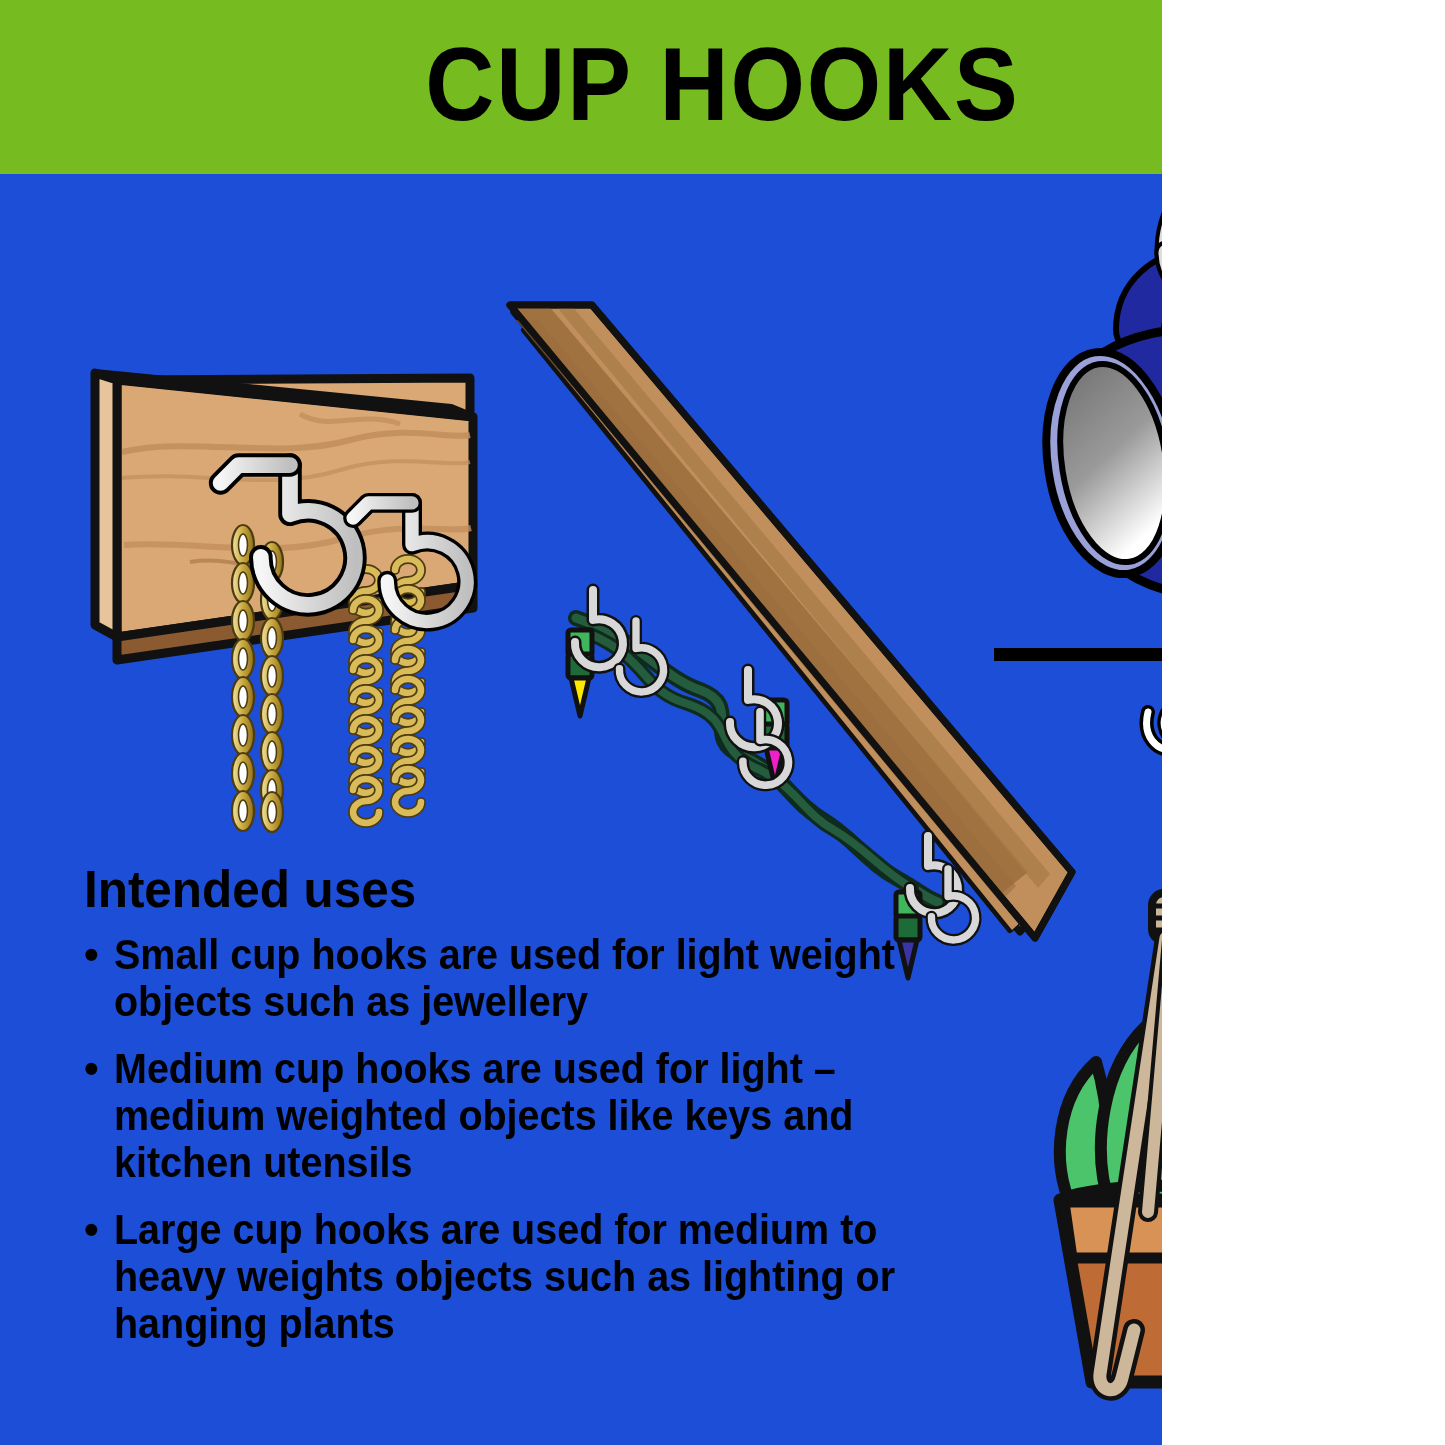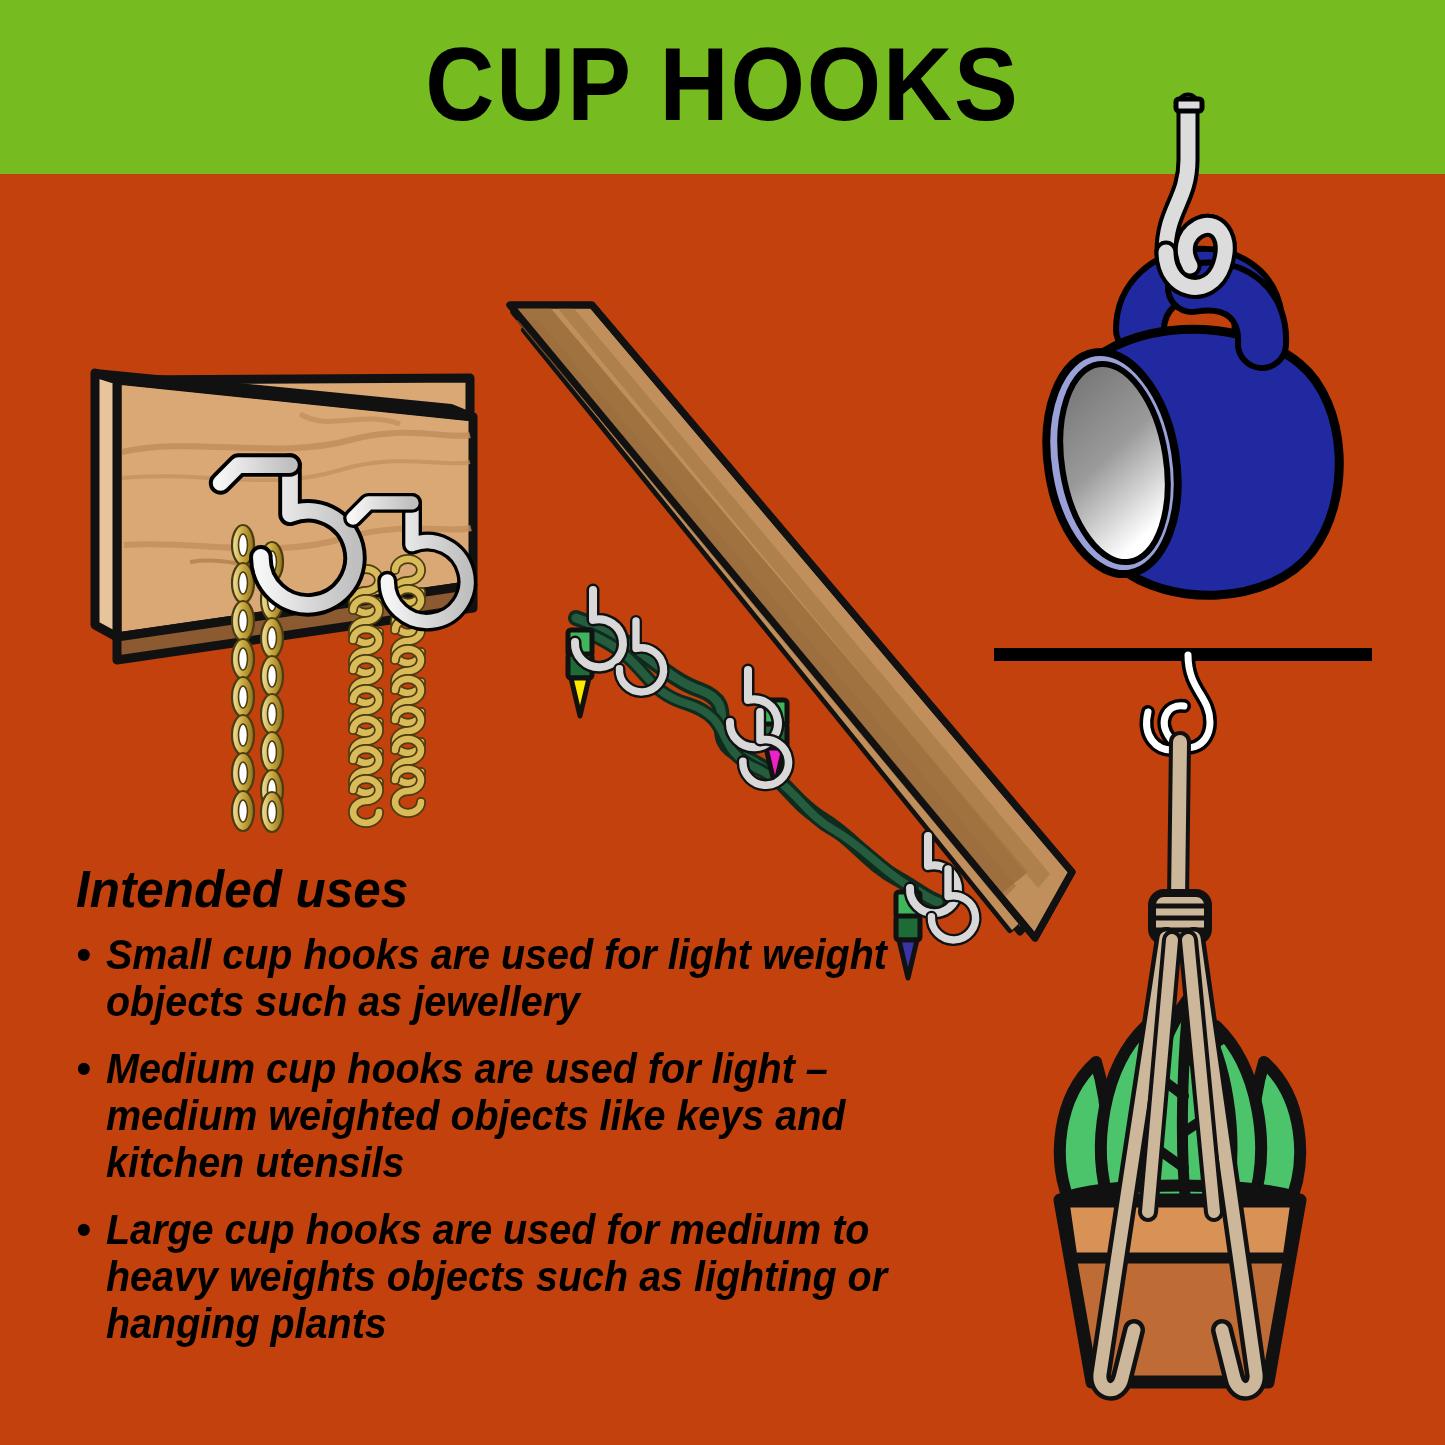--- a/index.html
+++ b/index.html
@@ -2,23 +2,23 @@
 <html><head>
 <meta charset="utf-8">
 <style>
   html, body {
     margin: 0;
     padding: 0;
     background: #ffffff;
   }
   #page {
     position: relative;
-    width: 1445px;
+    width: 1162px;
     height: 1445px;
-    background: #c2410c;
+    background: #1d4ed8;
     overflow: hidden;
     font-family: "Liberation Sans", sans-serif;
   }
 
   
   #header-banner {
     position: absolute;
     left: 0; top: 0;
     width: 1445px;
     height: 174px;
@@ -50,24 +50,23 @@
     position: absolute;
     left: 0; top: 0;
     width: 1445px;
     height: 1445px;
     pointer-events: none;
   }
 
   
   #uses-block {
     position: absolute;
-    left: 76px;
+    left: 84px;
     top: 862px;
     width: 880px;
-    font-style: italic;
   }
   #uses-heading {
     font-family: "Liberation Sans", sans-serif;
     font-weight: bold;
     font-size: 52px;
     line-height: 1.05;
     color: #000000;
     margin: 0 0 14px 0;
     transform: scaleX(0.95);
     transform-origin: left center;

